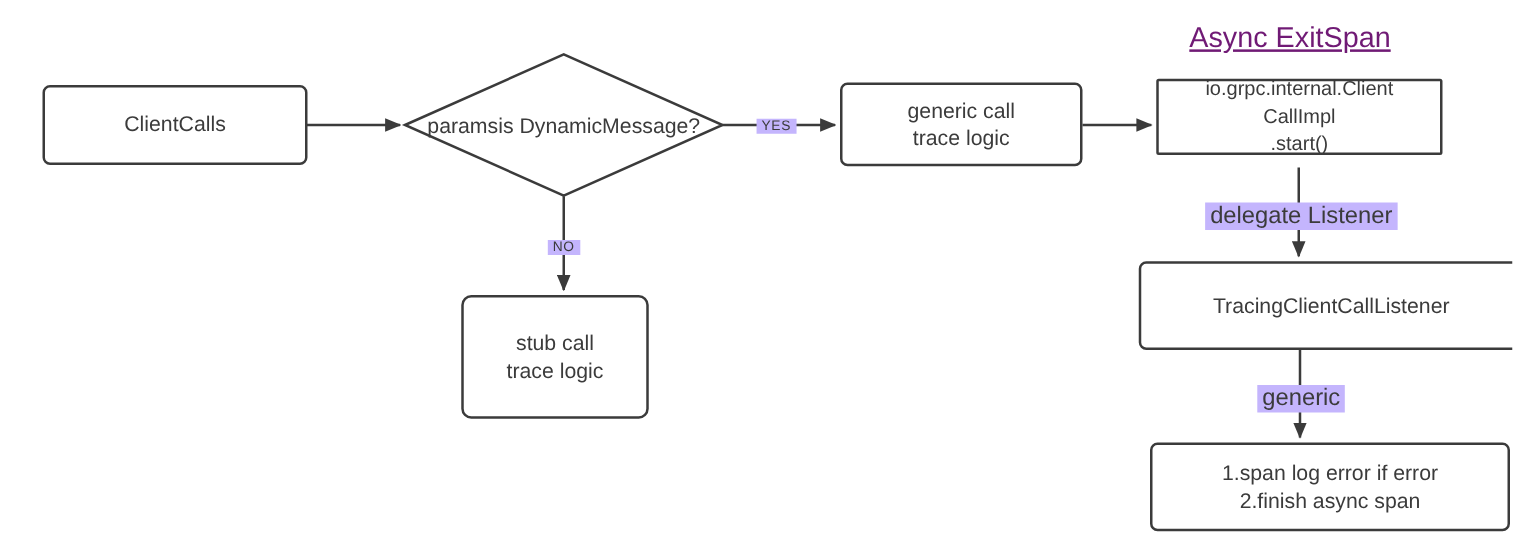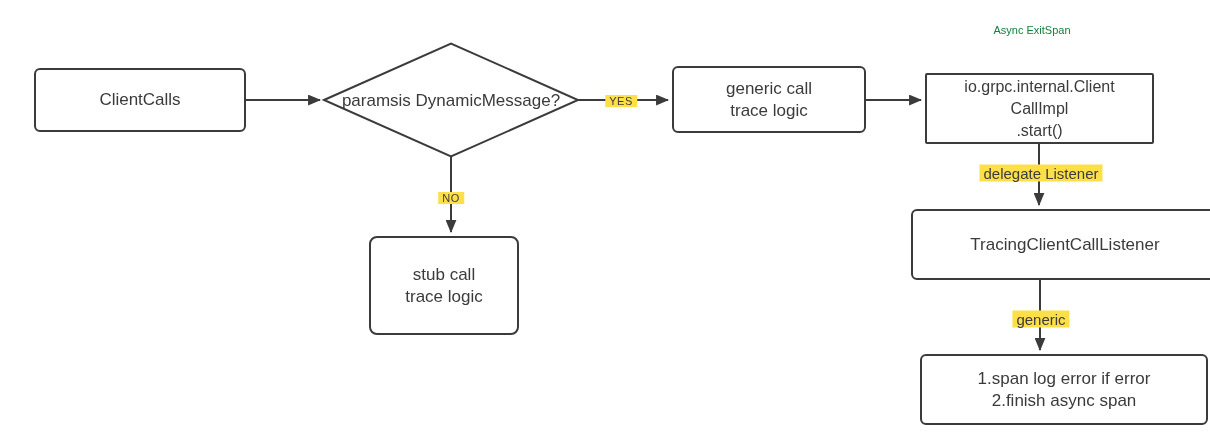--- a/index.html
+++ b/index.html
@@ -46,36 +46,37 @@
     justify-content: center;
     text-align: center;
     font-size: 17px;
     line-height: 21px;
     color: #3b3b3b;
     z-index: 2;
   }
   .edge-label {
     position: absolute;
     transform: translate(-50%, -50%);
-    background: #fde047;
+    background: #c4b5fd;
     color: #3b3b3b;
     white-space: nowrap;
     text-align: center;
     z-index: 3;
     padding: 0 4px;
   }
   .edge-label.small { font-size: 11px; letter-spacing: 0.5px; }
-  .edge-label.big { font-size: 15px; }
+  .edge-label.big { font-size: 19px; }
   .annotation {
     position: absolute;
     transform: translate(-50%, -50%);
-    color: #15803d;
-    font-size: 11px;
+    color: #701a75;
+    font-size: 23px;
     white-space: nowrap;
     z-index: 3;
+    text-decoration: underline;
   }
 </style>
 </head>
 <body>
 
 <div class="canvas">
 
   <svg class="wires" viewBox="0 0 1210 448" xmlns="http://www.w3.org/2000/svg">
     <defs>
       <marker id="arrowhead" viewBox="0 0 12 10" refX="11" refY="5" markerWidth="13" markerHeight="11" markerUnits="userSpaceOnUse" orient="auto">
@@ -105,21 +106,21 @@
   <div class="node" style="left:672px; top:66px; width:194px; height:67px; border-radius:6px;">
     <span>generic call</span>
     <span>trace logic</span>
   </div>
 
   <div class="node" style="left:369px; top:236px; width:150px; height:99px; border-radius:8px;">
     <span>stub call</span>
     <span>trace logic</span>
   </div>
 
-  <div class="node" style="left:925px; top:63px; width:229px; height:71px; border-radius:2px; font-size:16px; line-height:22px;margin-top:10px;">
+  <div class="node" style="left:925px; top:63px; width:229px; height:61px; border-radius:2px; font-size:16px; line-height:22px;">
     <span>io.grpc.internal.Client</span>
     <span>CallImpl</span>
     <span>.start()</span>
   </div>
 
   <div class="node" style="left:911px; top:209px; width:308px; height:71px; border-radius:6px;">
     <span>TracingClientCallListener</span>
   </div>
 
   <div class="node" style="left:908px; top:354px; width:288px; height:71px; border-radius:6px;margin-left:12px;">

